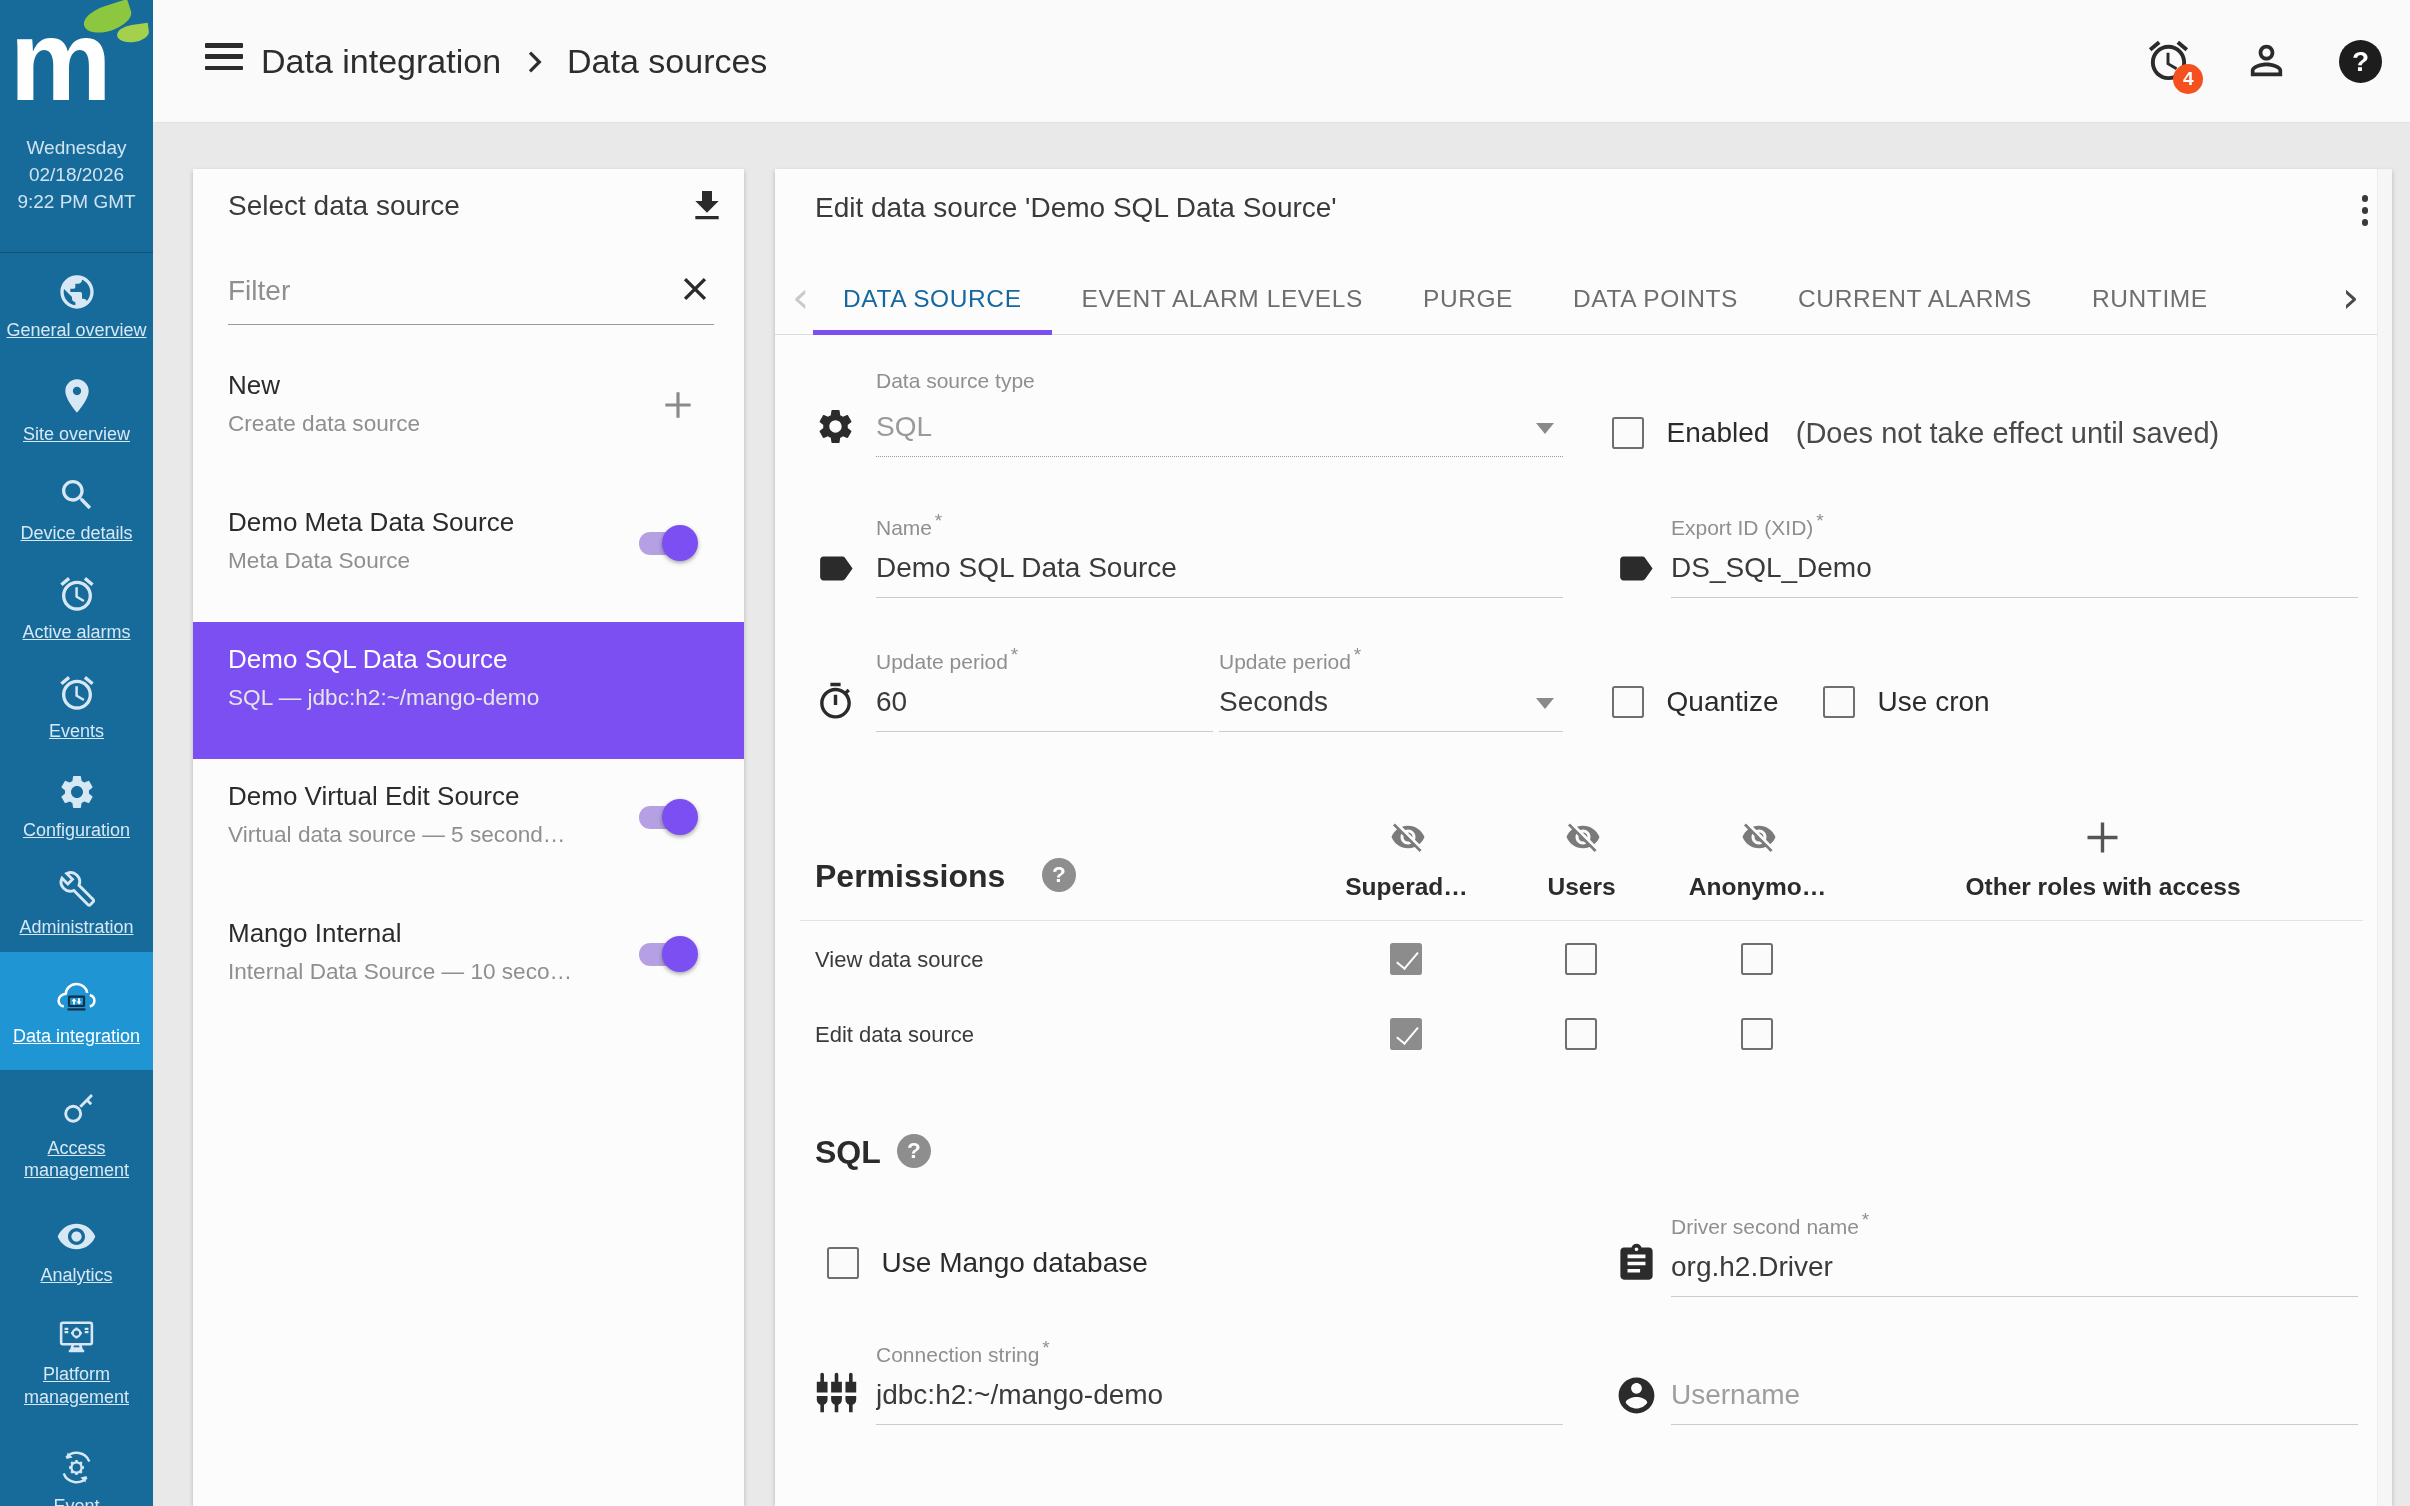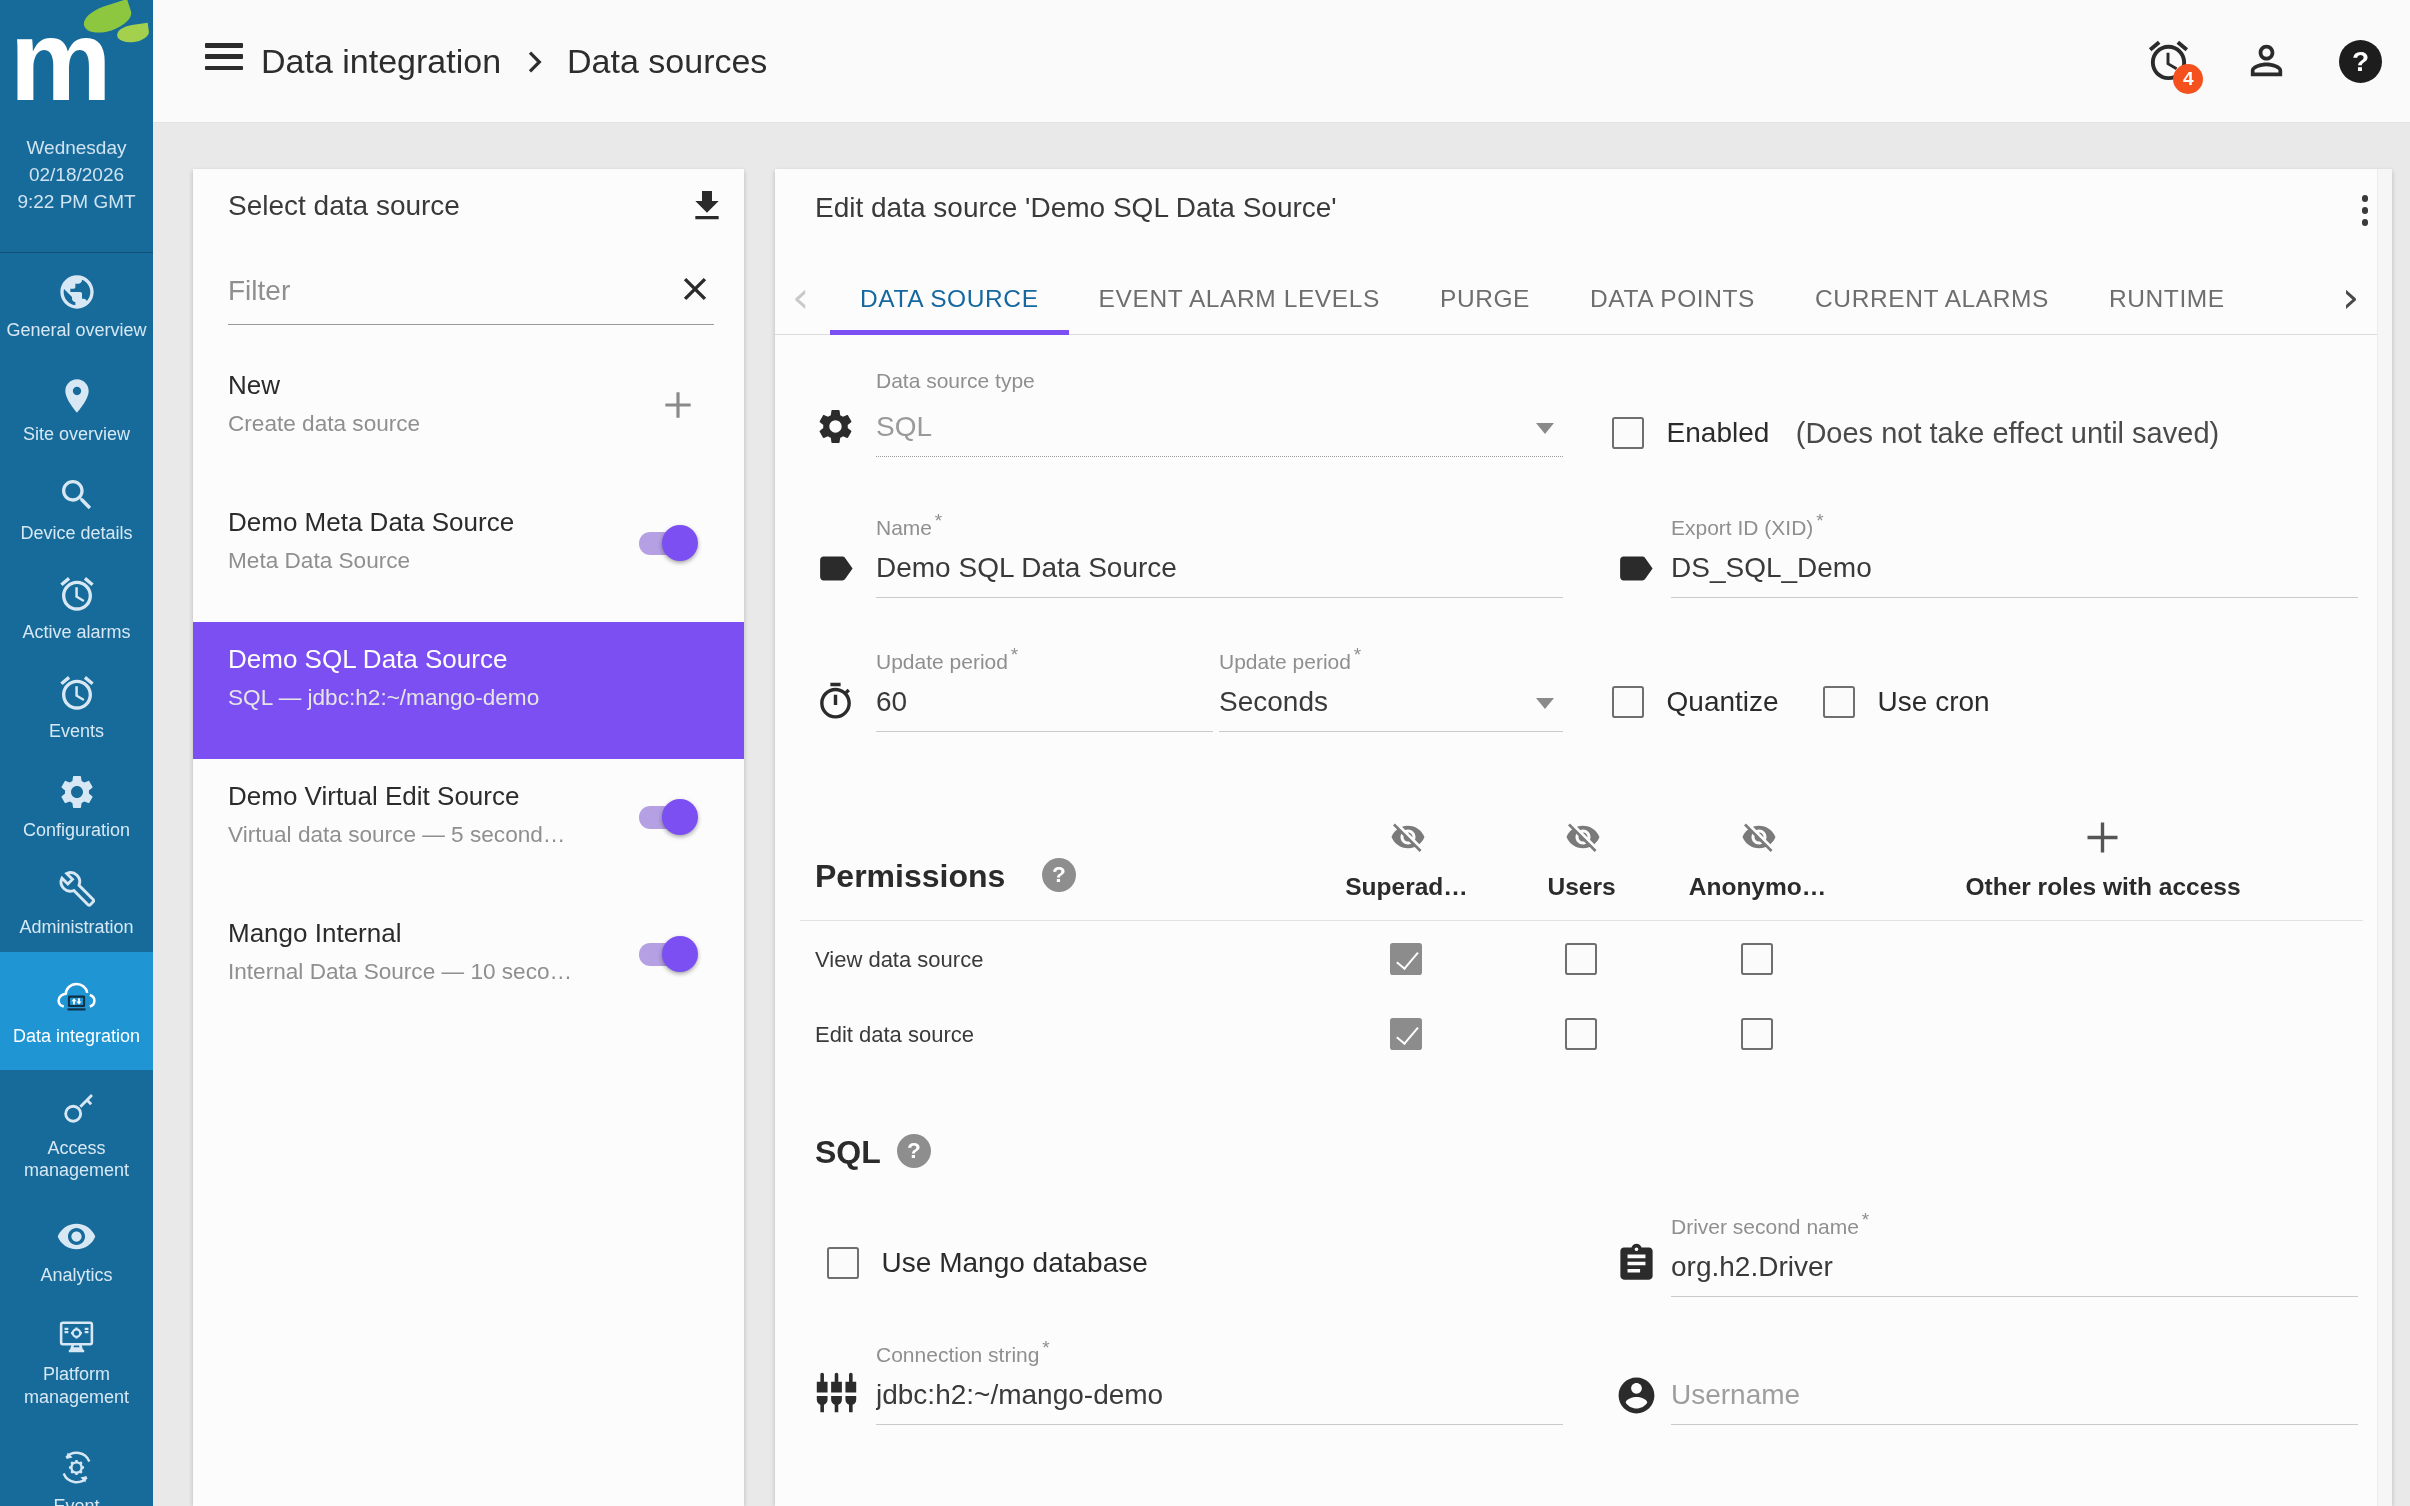--- a/index.html
+++ b/index.html
@@ -14,21 +14,21 @@
   .logo-m { position:absolute; left:9.4px; top:7.5px; font-size:115px; font-weight:bold;
             color:#FFFFFF; line-height:104px; letter-spacing:-3.8px; }
   .leaf { position:absolute; border-radius:50% 0 50% 50%; background:#8DC63F; }
   .leaf1 { width:49px; height:24.5px; left:83px; top:5.6px; transform:rotate(-18deg); }
   .leaf2 { width:32px; height:17px; left:117px; top:24.5px; transform:rotate(-8deg); background:#A3D14E; }
   .side-date { position:absolute; left:0; top:134px; width:153px; text-align:center;
                color:#CFE3F1; font-size:19px; line-height:27px; }
   .nav { position:absolute; left:0; top:252px; width:153px; border-top:0.9px solid rgba(0,0,0,.25); }
   .nav-item { display:flex; flex-direction:column; align-items:center; justify-content:center;
               color:#D7E8F4; font-size:18px; line-height:22.6px; text-align:center; cursor:pointer; }
-  .nav-item .lbl { width:141px; }
+  .nav-item .lbl { width:141px;text-decoration:underline; }
   .nav-item svg { margin-bottom:6.6px; }
   .nav-item.active { background:#2095D3; color:#FFFFFF; }
 
   
   .topbar { position:absolute; left:153px; top:0; width:2257px; height:123px;
             background:#FAFAFA; border-bottom:0.9px solid #E2E2E2; }
   .hamburger { position:absolute; left:52px; top:43px; width:38px; height:32px; cursor:pointer; }
   .hamburger div { width:38px; height:4.7px; background:#2B2B2B; border-radius:0.9px; margin-bottom:6.6px; }
   .crumbs { position:absolute; left:108px; top:0; height:123px; display:flex; align-items:center;
             gap:17px; font-size:34px; color:#2D2D2D; }
@@ -72,21 +72,21 @@
                    border-radius:50%; background:#7B4FF2; box-shadow:0 1.9px 4.7px rgba(0,0,0,.35); }
 
   
   .ed-title { position:absolute; left:40px; top:22.6px; font-size:28px; color:#3A3A3A; }
   .kebab { position:absolute; left:1571px; top:17px; width:38px; height:49px; cursor:pointer;
            display:flex; flex-direction:column; align-items:center; justify-content:center; gap:5.6px; }
   .kebab div { width:6.6px; height:6.6px; border-radius:50%; background:#3A3A3A; }
 
   .tabs-row { position:absolute; left:0; top:94px; width:1602px; height:72px;
               border-bottom:0.9px solid #DCDCDC; }
-  .tabs-clip { position:absolute; left:55px; top:0; width:1508px; height:72px;
+  .tabs-clip { position:absolute; left:38px; top:0; width:1508px; height:72px;
                overflow:hidden; display:flex; white-space:nowrap; }
   .tab { position:relative; height:72px; display:flex; align-items:center; padding:0 30px;
          font-size:24.5px; letter-spacing:0.6px; color:#6E6E6E; cursor:pointer; flex:0 0 auto; }
   .tab.active { color:#15689F; }
   .tab.active::after { content:''; position:absolute; left:0; right:0; bottom:-0.9px; height:5.6px;
                        background:#7B4FF2; }
   .tab-chev { position:absolute; top:13px; font-size:43px; line-height:43px; cursor:pointer;
               font-family:"DejaVu Sans", sans-serif; }
   .tab-chev.left { left:17px; color:#C9C9C9; }
   .tab-chev.right { left:1567px; color:#4A4A4A; }

